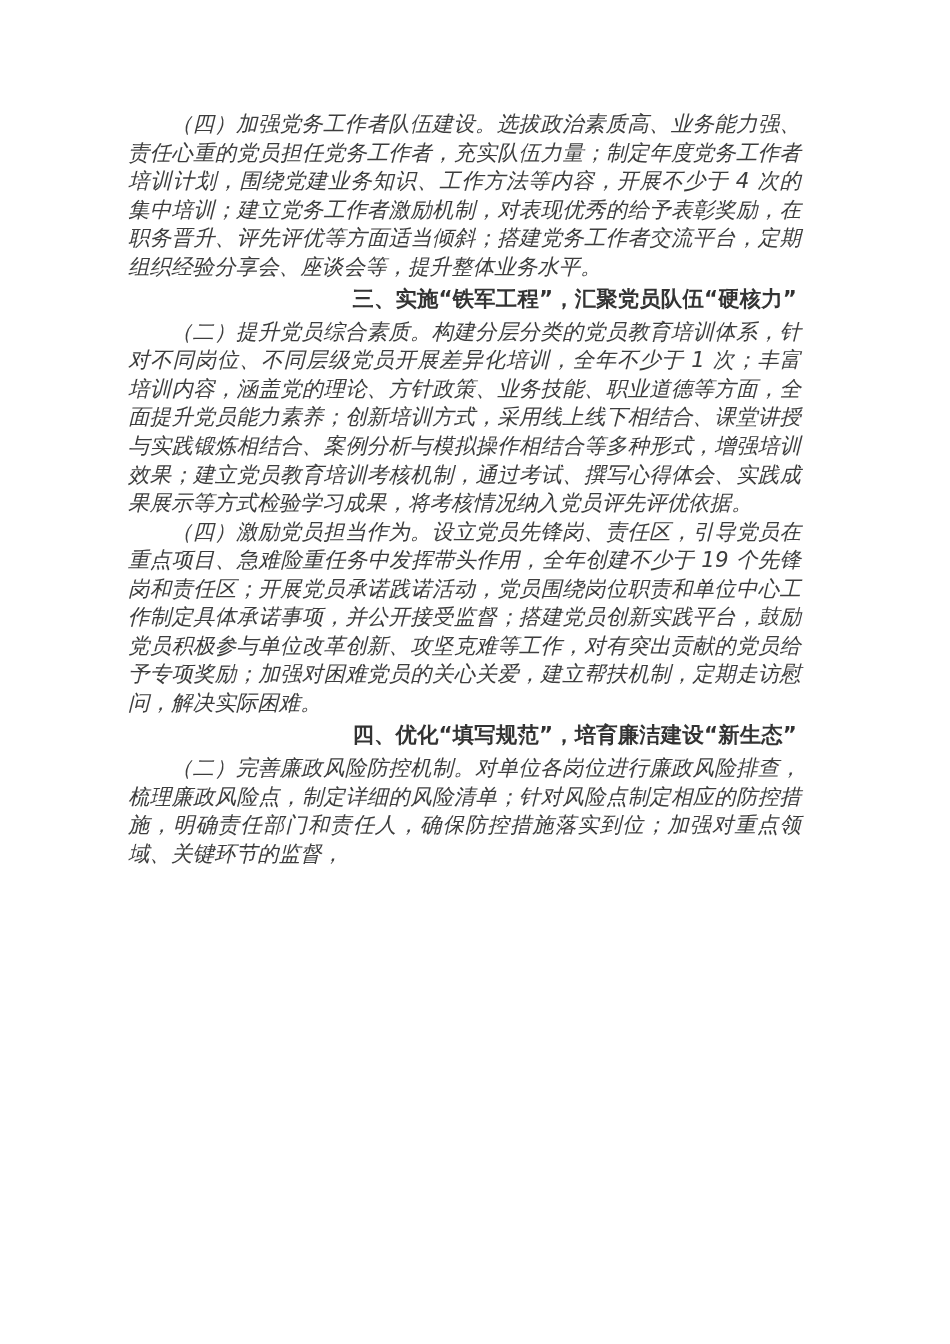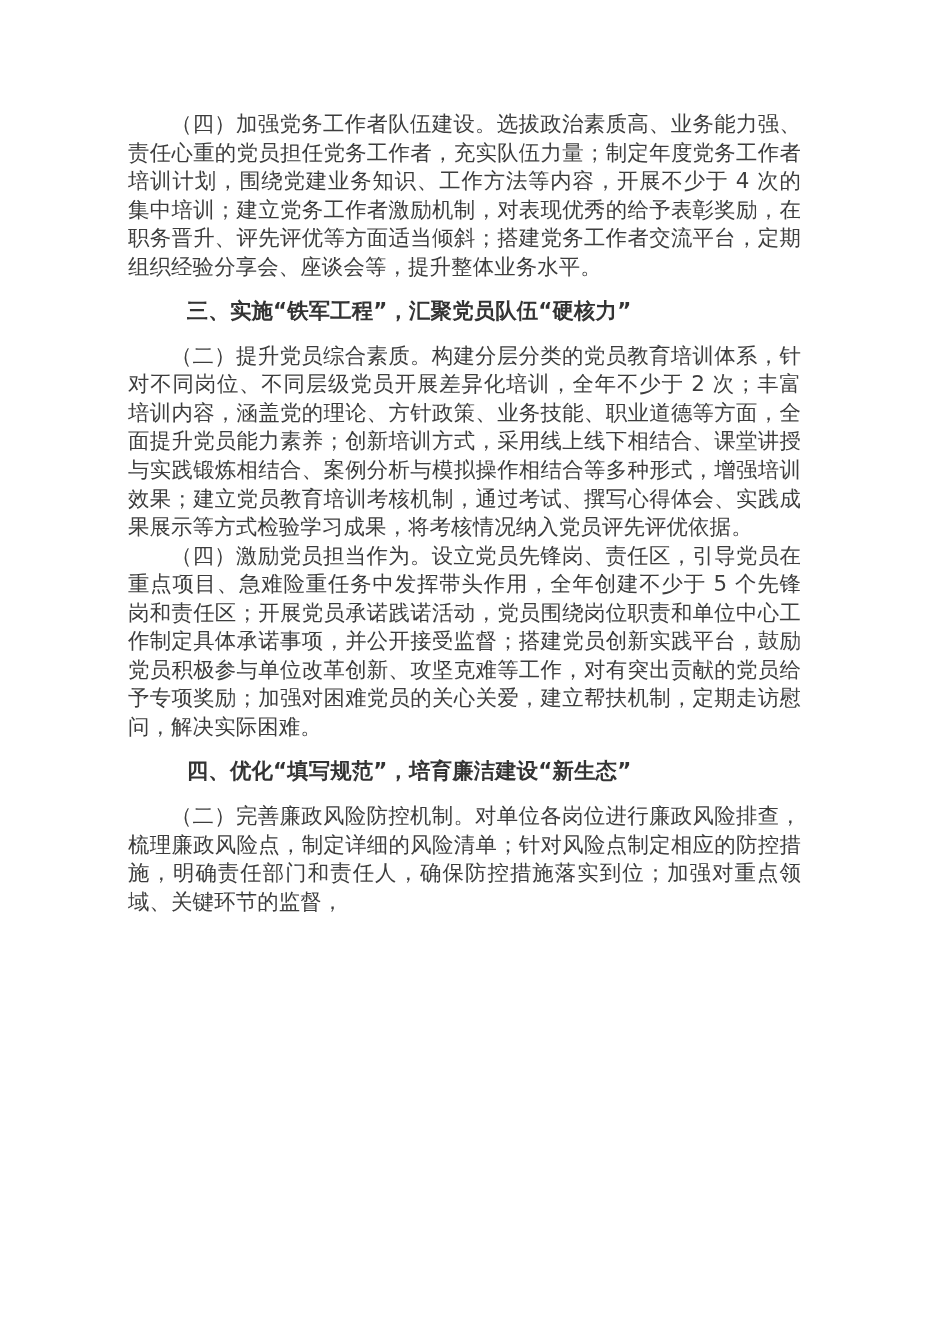--- a/index.html
+++ b/index.html
@@ -33,48 +33,49 @@
     margin: 0;
     padding: 0;
     font-size: 21.4px;
     line-height: 28.55px;
     text-align: justify;
     text-justify: inter-ideograph;
     text-indent: 2em;
     letter-spacing: 0.15px;
     color: #3d3d3d;
     font-weight: 400;
+    font-style: italic;
   }
   p.heading {
-    margin: 16px;
+    margin: 4px;
     padding: 0;
     font-size: 21.4px;
     line-height: 28.55px;
-    text-align: left;
+    text-align: right;
     text-indent: 2em;
     letter-spacing: 0.15px;
     color: #333333;
     font-weight: 600;
   }
 </style>
 </head>
 <body>
 
 <div class="page">
   <div class="content">
 
     <p class="para">（四）加强党务工作者队伍建设。选拔政治素质高、业务能力强、责任心重的党员担任党务工作者，充实队伍力量；制定年度党务工作者培训计划，围绕党建业务知识、工作方法等内容，开展不少于 4 次的集中培训；建立党务工作者激励机制，对表现优秀的给予表彰奖励，在职务晋升、评先评优等方面适当倾斜；搭建党务工作者交流平台，定期组织经验分享会、座谈会等，提升整体业务水平。</p>
 
     <p class="heading">三、实施“铁军工程”，汇聚党员队伍“硬核力”</p>
 
 
-    <p class="para">（二）提升党员综合素质。构建分层分类的党员教育培训体系，针对不同岗位、不同层级党员开展差异化培训，全年不少于 2 次；丰富培训内容，涵盖党的理论、方针政策、业务技能、职业道德等方面，全面提升党员能力素养；创新培训方式，采用线上线下相结合、课堂讲授与实践锻炼相结合、案例分析与模拟操作相结合等多种形式，增强培训效果；建立党员教育培训考核机制，通过考试、撰写心得体会、实践成果展示等方式检验学习成果，将考核情况纳入党员评先评优依据。</p>
+    <p class="para">（二）提升党员综合素质。构建分层分类的党员教育培训体系，针对不同岗位、不同层级党员开展差异化培训，全年不少于 1 次；丰富培训内容，涵盖党的理论、方针政策、业务技能、职业道德等方面，全面提升党员能力素养；创新培训方式，采用线上线下相结合、课堂讲授与实践锻炼相结合、案例分析与模拟操作相结合等多种形式，增强培训效果；建立党员教育培训考核机制，通过考试、撰写心得体会、实践成果展示等方式检验学习成果，将考核情况纳入党员评先评优依据。</p>
 
 
-    <p class="para">（四）激励党员担当作为。设立党员先锋岗、责任区，引导党员在重点项目、急难险重任务中发挥带头作用，全年创建不少于 5 个先锋岗和责任区；开展党员承诺践诺活动，党员围绕岗位职责和单位中心工作制定具体承诺事项，并公开接受监督；搭建党员创新实践平台，鼓励党员积极参与单位改革创新、攻坚克难等工作，对有突出贡献的党员给予专项奖励；加强对困难党员的关心关爱，建立帮扶机制，定期走访慰问，解决实际困难。</p>
+    <p class="para">（四）激励党员担当作为。设立党员先锋岗、责任区，引导党员在重点项目、急难险重任务中发挥带头作用，全年创建不少于 19 个先锋岗和责任区；开展党员承诺践诺活动，党员围绕岗位职责和单位中心工作制定具体承诺事项，并公开接受监督；搭建党员创新实践平台，鼓励党员积极参与单位改革创新、攻坚克难等工作，对有突出贡献的党员给予专项奖励；加强对困难党员的关心关爱，建立帮扶机制，定期走访慰问，解决实际困难。</p>
 
     <p class="heading">四、优化“填写规范”，培育廉洁建设“新生态”</p>
 
 
     <p class="para">（二）完善廉政风险防控机制。对单位各岗位进行廉政风险排查，梳理廉政风险点，制定详细的风险清单；针对风险点制定相应的防控措施，明确责任部门和责任人，确保防控措施落实到位；加强对重点领域、关键环节的监督，</p>
 
   </div>
 </div>
 
 </body></html>

